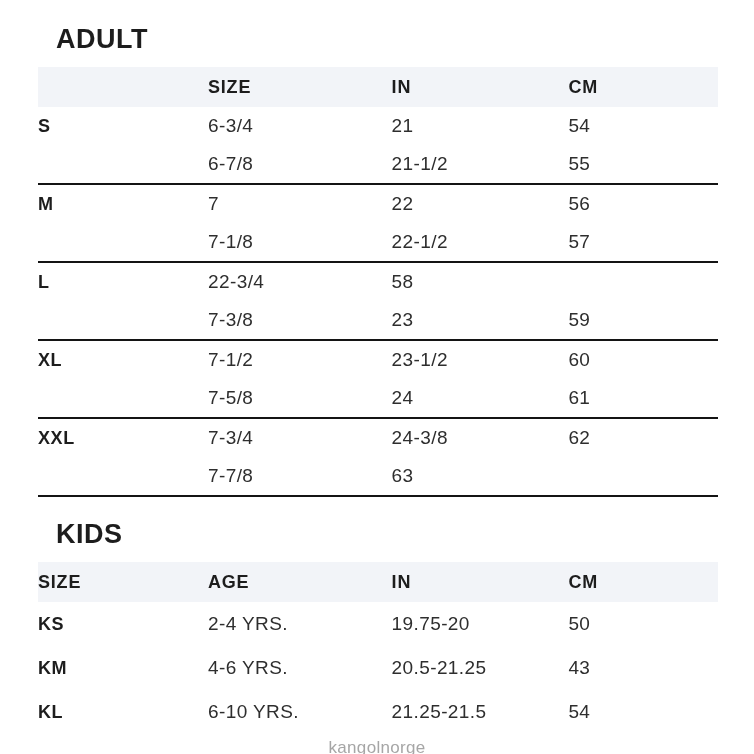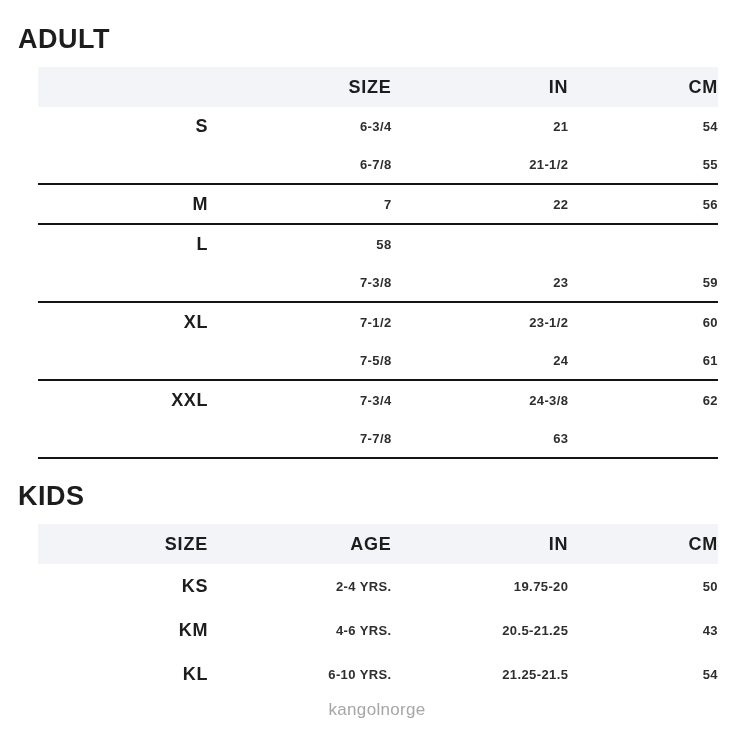--- a/index.html
+++ b/index.html
@@ -5,30 +5,30 @@
   :root{
     --text:#1d1d1d;
     --body-text:#2e2e2e;
     --header-band:#f2f4f8;
     --line:#141414;
     --footer:#a6a6a6;
   }
   html,body{margin:0;padding:0;background:#ffffff;}
   body{font-family:"Liberation Sans", sans-serif;color:var(--text);}
   .page{width:754px;height:754px;box-sizing:border-box;padding-top:24px;overflow:hidden;background:#fff;}
-  .section-title{font-size:27px;font-weight:800;letter-spacing:0.5px;margin:0 0 12px 18px;color:var(--text);}
+  .section-title{font-size:27px;font-weight:800;letter-spacing:0.5px;margin:0 0 12px 56px;color:var(--text);}
   .section-title.kids{margin-top:22px;}
   .table{width:680px;margin-left:38px;}
-  .row{display:grid;grid-template-columns:25% 27% 26% 22%;align-items:center;text-align:right;}
+  .row{display:grid;grid-template-columns:25% 27% 26% 22%;align-items:center;text-align:left;}
   .row.head{background:var(--header-band);height:40px;}
   .row.head .cell{font-weight:800;font-size:18px;letter-spacing:0.8px;color:var(--text);}
   .adult .row.data{height:38px;}
   .kids .row.data{height:44px;}
   .group{border-bottom:2px solid var(--line);}
-  .cell{font-weight:700;font-size:13px;color:var(--body-text);letter-spacing:0.4px;}
+  .cell{font-weight:400;font-size:19px;color:var(--body-text);letter-spacing:0.4px;}
   .cell.label{font-weight:800;font-size:18px;letter-spacing:0.6px;color:var(--text);}
   .footer{margin-top:4px;text-align:center;font-size:17px;letter-spacing:0.3px;color:var(--footer);font-weight:400;}
 </style>
 </head>
 <body>
 
 <div class="page">
 
   <h1 class="section-title">ADULT</h1>
 
@@ -55,25 +55,32 @@
       </div>
     </div>
 
     <div class="group">
       <div class="row data">
         <div class="cell label">M</div>
         <div class="cell">7</div>
         <div class="cell">22</div>
         <div class="cell">56</div>
       </div>
+      <div class="row data">
+        <div class="cell label"></div>
+        <div class="cell">7-1/8</div>
+        <div class="cell">22-1/2</div>
+        <div class="cell">57</div>
+      </div>
     </div>
 
     <div class="group">
       <div class="row data">
         <div class="cell label">L</div>
+        <div class="cell">22-3/4</div>
         <div class="cell">58</div>
       </div>
       <div class="row data">
         <div class="cell label"></div>
         <div class="cell">7-3/8</div>
         <div class="cell">23</div>
         <div class="cell">59</div>
       </div>
     </div>
 

